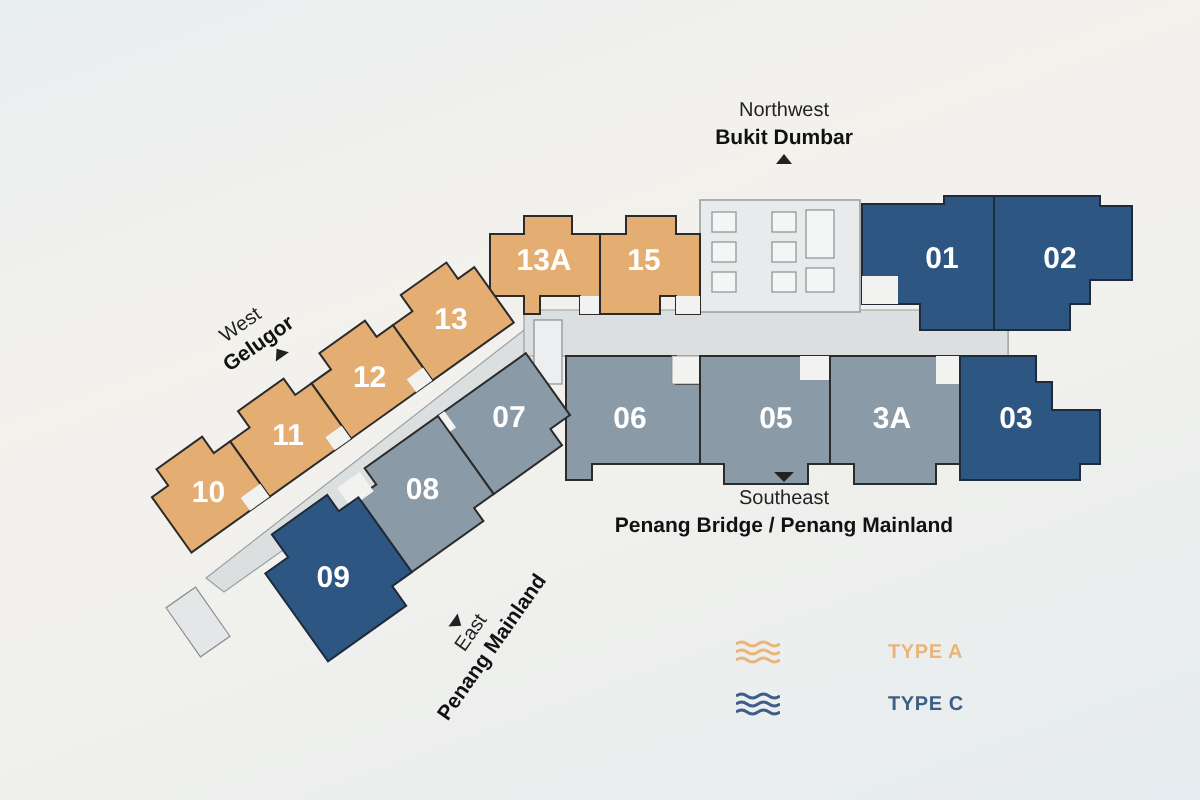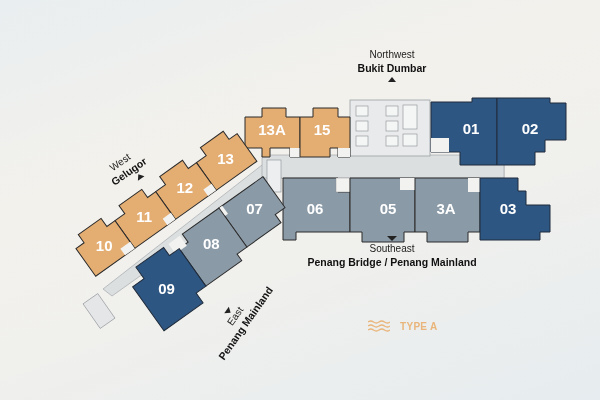--- a/index.html
+++ b/index.html
@@ -8,21 +8,21 @@
     font-family:"Liberation Sans", sans-serif;
     background: linear-gradient(160deg, #e9eef0 0%, #f3f1ec 35%, #f0f0ed 60%, #e6ecef 100%);
   }
   #plan { position:absolute; left:0; top:0; width:600px; height:400px; }
   .unit-label { font-family:"Liberation Sans", sans-serif; font-weight:bold; font-size:15px; fill:#ffffff; text-anchor:middle; dominant-baseline:middle; }
   .compass-small { font-family:"Liberation Sans", sans-serif; font-size:10px; fill:#222; text-anchor:middle; }
   .compass-big { font-family:"Liberation Sans", sans-serif; font-size:10.5px; font-weight:bold; fill:#111; text-anchor:middle; }
   .legend { position:absolute; left:368px; top:313px; }
   .legend-row { display:flex; align-items:center; height:26px; }
   .legend-swatch { width:22px; height:14px; margin-right:10px; }
-  .legend-label { font-size:10px; font-weight:bold; letter-spacing:0.3px; }
+  .legend-label { font-size:10px; font-weight:bold; letter-spacing:0.3px;margin-left:44px; }
 </style>
 </head>
 <body>
 
 <svg id="plan" viewBox="0 0 600 400">
 
   <polygon points="262,165 272,165 504,165 504,178 278,178 112,296 103,289" fill="#dcdfe0" stroke="#9aa0a4" stroke-width="0.6"></polygon>
   <polygon points="262,155 504,155 504,178 262,178" fill="#dcdfe0" stroke="#9aa0a4" stroke-width="0.6"></polygon>
 
   <g>
@@ -142,13 +142,19 @@
   </g>
 </svg>
 
 <div class="legend">
   <div class="legend-row">
     <svg class="legend-swatch" viewBox="0 0 22 14">
       <path d="M0,3 q2.75,-2 5.5,0 t5.5,0 t5.5,0 t5.5,0 M0,7 q2.75,-2 5.5,0 t5.5,0 t5.5,0 t5.5,0 M0,11 q2.75,-2 5.5,0 t5.5,0 t5.5,0 t5.5,0" fill="none" stroke="#e9b57a" stroke-width="1.4"></path>
     </svg>
     <span class="legend-label" style="color:#e9b57a">TYPE A</span>
   </div>
+  <div class="legend-row">
+    <svg class="legend-swatch" viewBox="0 0 22 14">
+      <path d="M0,3 q2.75,-2 5.5,0 t5.5,0 t5.5,0 t5.5,0 M0,7 q2.75,-2 5.5,0 t5.5,0 t5.5,0 t5.5,0 M0,11 q2.75,-2 5.5,0 t5.5,0 t5.5,0 t5.5,0" fill="none" stroke="#3c5e88" stroke-width="1.4"></path>
+    </svg>
+    <span class="legend-label" style="color:#3c5e88">TYPE C</span>
+  </div>
 </div>
 
 </body></html>

